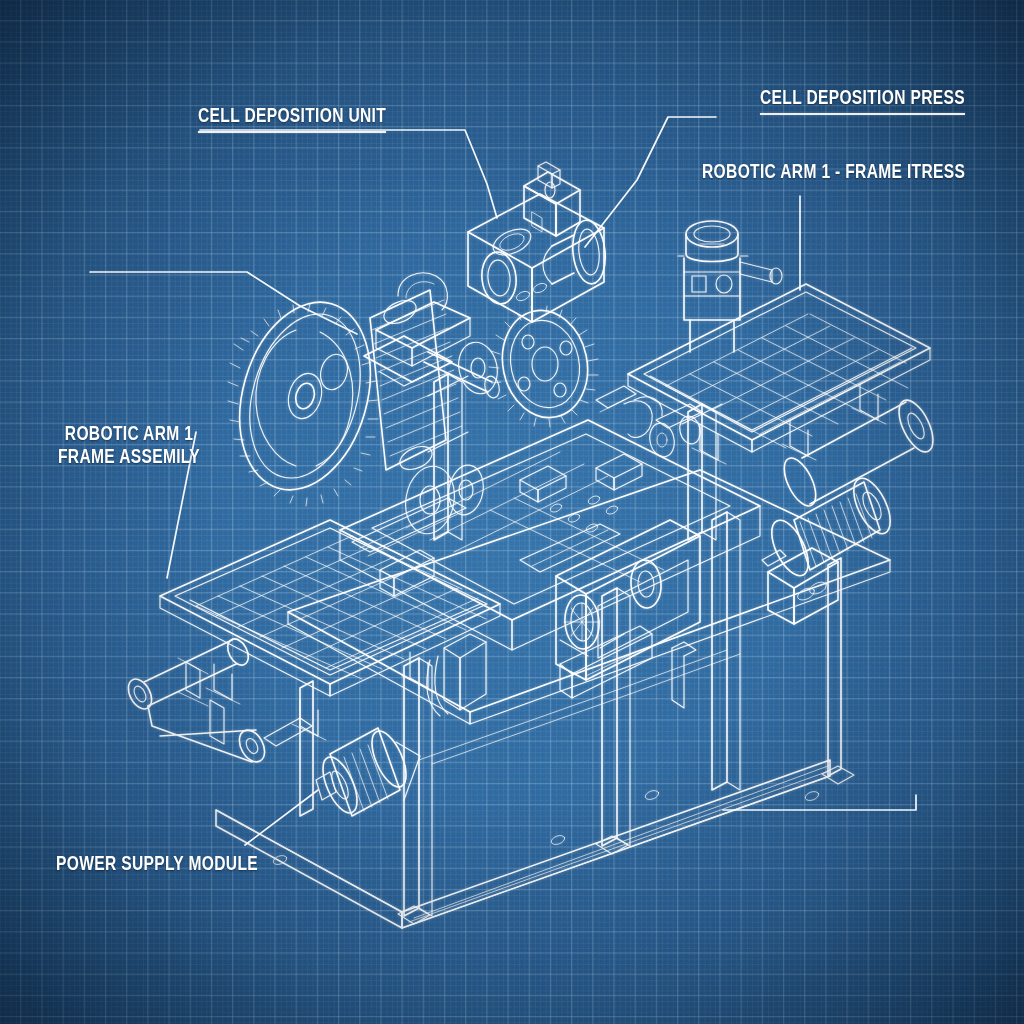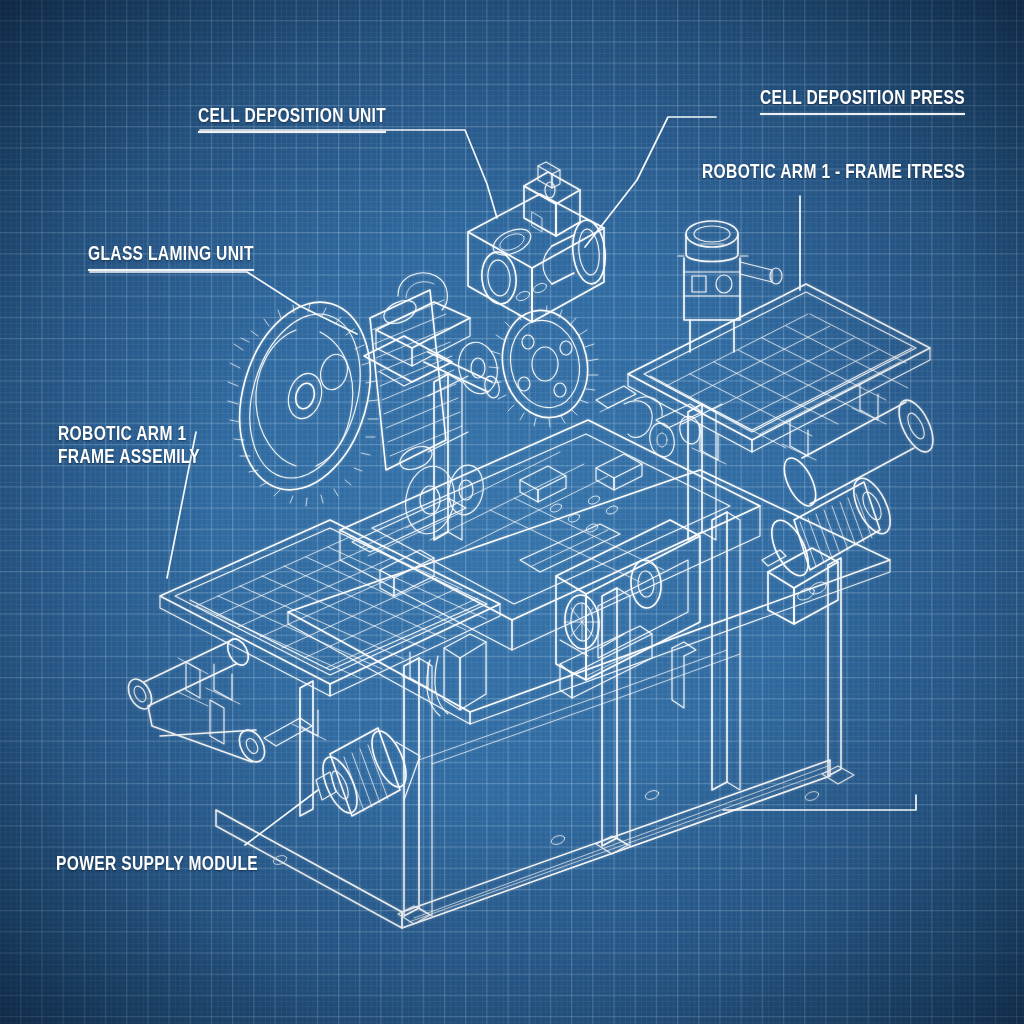--- a/index.html
+++ b/index.html
@@ -450,26 +450,22 @@
 
   <div class="callout" style="left:716px;top:86px;margin-left:44px;">
     <div class="txt">CELL DEPOSITION PRESS</div>
   <div class="rule bottom" style="width: 204.938px;"></div>
     </div>
 
   <div class="callout" style="left:702px;top:160px;">
     <div class="txt">ROBOTIC ARM 1 - FRAME  ITRESS</div>
   </div>
 
-  <div class="callout" style="left:88px;top:242px;">
-    <div class="txt">GLASS LAMING UNIT</div>
-  <div class="rule bottom" style="width: 165.775px;"></div>
-    </div>
-
-  <div class="callout" style="left:58px;top:422px;">
+
+  <div class="callout" style="left:58px;top:422px;text-align:center;">
     <div class="txt">ROBOTIC ARM 1</div>
     <div class="txt">FRAME ASSEMILY</div>
   </div>
 
   <div class="callout" style="left:56px;top:852px;">
     <div class="txt">POWER SUPPLY MODULE</div>
   </div>
 
 
 </div>

